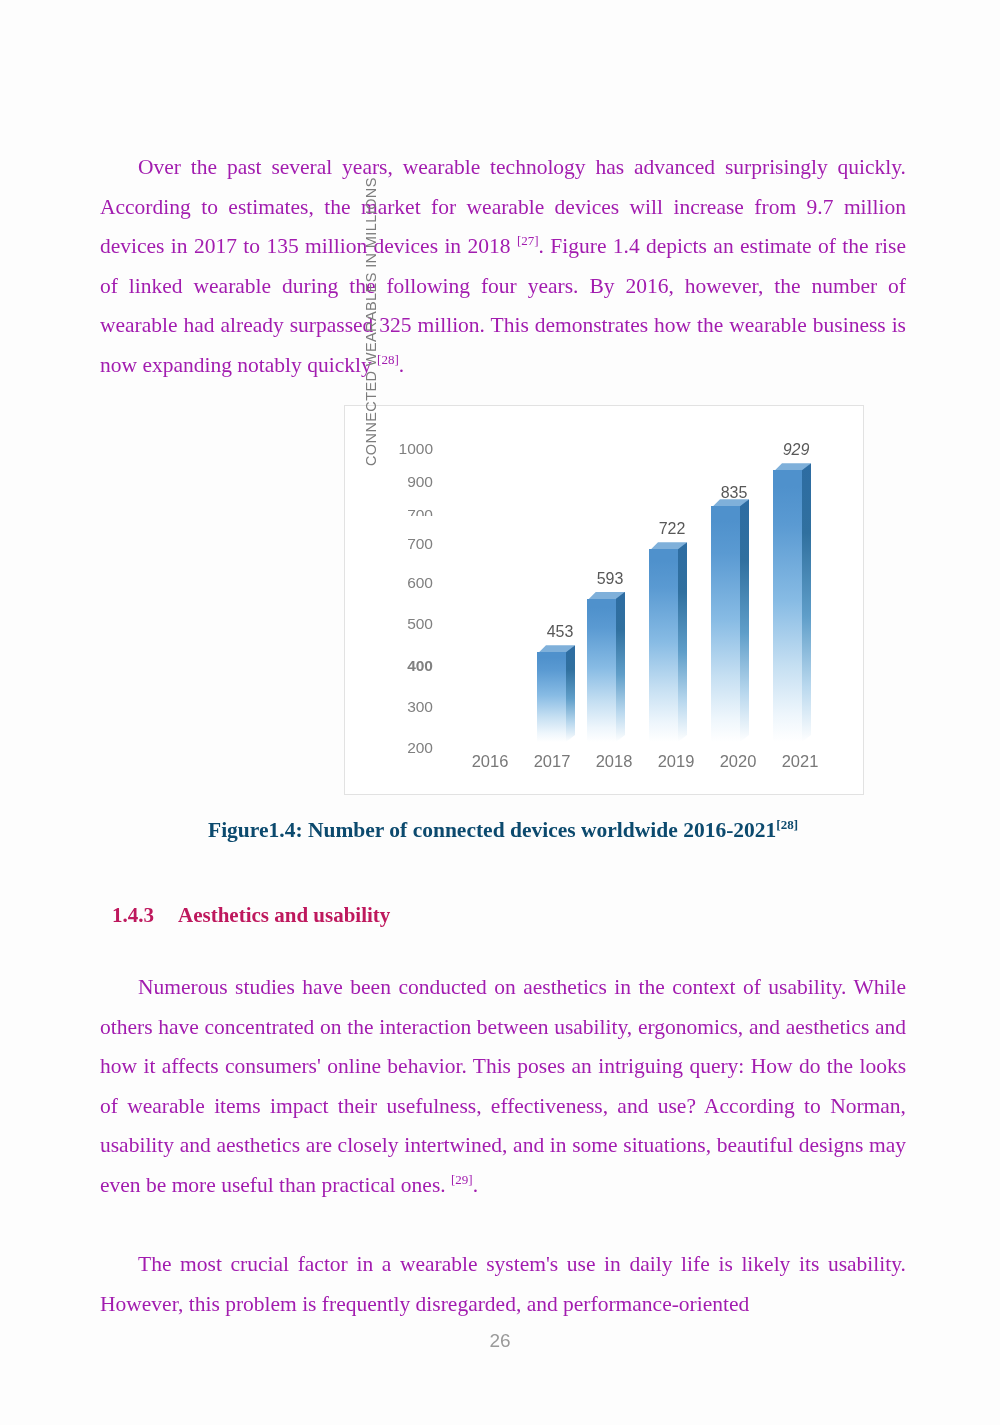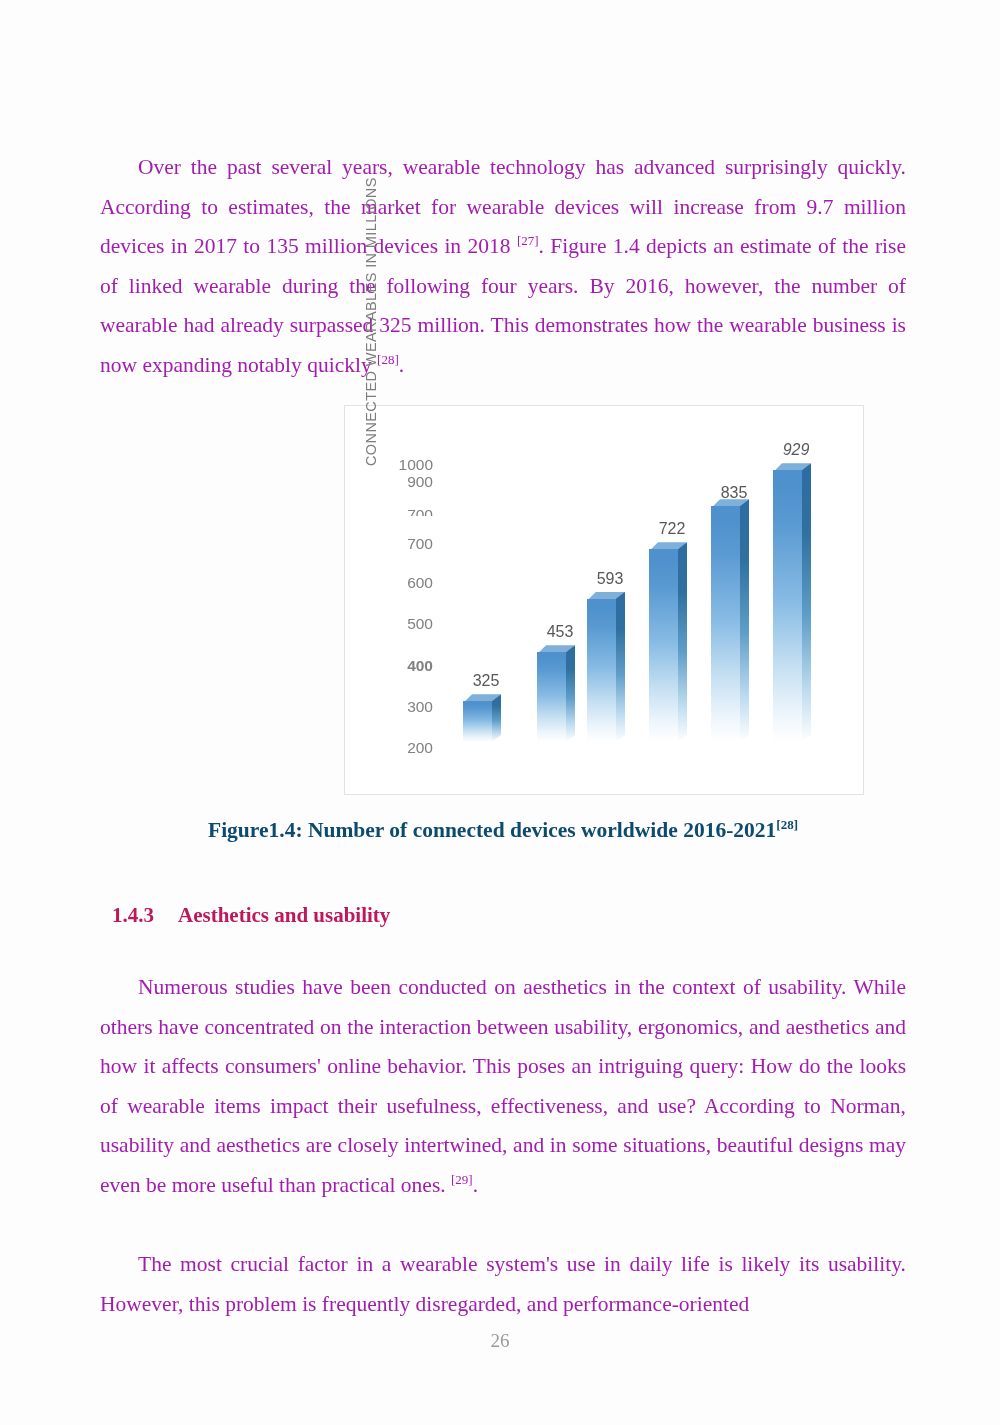--- a/index.html
+++ b/index.html
@@ -216,61 +216,53 @@
     color: #be185d;
   }
   .section-heading .num { margin-right: 24px; }
 
   .page-number {
     position: absolute;
     left: 0;
     top: 1330px;
     width: 1000px;
     text-align: center;
-    font-family: Liberation Serif, serif;
+    font-family: Liberation Sans, sans-serif;
     font-size: 19px;
     color: #9a9a9a;
   }
 </style>
 </head>
 <body>
 
 <div class="page">
   <div class="content">
 
     <p class="body-par indent" style="position:absolute; left:0; top:148px; width:806px;">
       <span>Over the past several years, wearable technology has advanced surprisingly quickly. According to estimates, the market for wearable devices will increase from 9.7 million devices in 2017 to 135 million devices in 2018 </span><sup class="cite">[27]</sup><span>. Figure 1.4 depicts an estimate of the rise of linked wearable during the following four years. By 2016, however, the number of wearable had already surpassed 325 million. This demonstrates how the wearable business is now expanding notably quickly </span><sup class="cite">[28]</sup><span>.</span>
     </p>
 
     <div class="figure-wrap">
       <div class="chart-box">
 
         <div class="y-axis-title">CONNECTED WEARABLES IN MILLIONS</div>
 
         <div class="y-ticks">
-          <div class="y-tick" style="top:16px;">1000</div>
+          <div class="y-tick" style="top:0px;">1000</div>
           <div class="y-tick" style="top:33px;">900</div>
           <div class="y-tick clipped" style="top:66px;">700</div>
           <div class="y-tick" style="top:95px;">700</div>
           <div class="y-tick" style="top:134px;">600</div>
           <div class="y-tick" style="top:175px;">500</div>
           <div class="y-tick" style="top:217px;font-weight:bold;">400</div>
           <div class="y-tick" style="top:258px;">300</div>
           <div class="y-tick" style="top:299px;">200</div>
         </div>
 
         <div class="plot">
-          <div class="bar-slot" style="left:18px;">
-            <div class="bar-label" style="bottom: 51.8125px;">325</div>
-            <div class="bar3d" style="height: 47.8125px;">
-              <div class="top"></div>
-              <div class="side"></div>
-              <div class="front"></div>
-            </div>
-          </div>
 
           <div class="bar-slot" style="left:92px;">
             <div class="bar-label" style="bottom: 100.772px;">453</div>
             <div class="bar3d" style="height: 96.7725px;">
               <div class="top"></div>
               <div class="side"></div>
               <div class="front"></div>
             </div>
           </div>
 
@@ -304,20 +296,28 @@
           <div class="bar-slot" style="left:328px;">
             <div class="bar-label" style="bottom: 282.842px; font-style: italic;">929</div>
             <div class="bar3d" style="height: 278.842px;">
               <div class="top"></div>
               <div class="side"></div>
               <div class="front"></div>
             </div>
           </div>
         </div>
 
+        <div class="x-labels">
+          <div class="x-label" style="left:18px;">2016</div>
+          <div class="x-label" style="left:80px;">2017</div>
+          <div class="x-label" style="left:142px;">2018</div>
+          <div class="x-label" style="left:204px;">2019</div>
+          <div class="x-label" style="left:266px;">2020</div>
+          <div class="x-label" style="left:328px;">2021</div>
+        </div>
 
       </div>
     </div>
 
     <div class="fig-caption">
       <span>Figure1.4: Number of connected devices worldwide 2016-2021</span><sup class="cite">[28]</sup>
     </div>
 
     <div class="section-heading">
       <span class="num">1.4.3</span><span>Aesthetics and usability</span>

